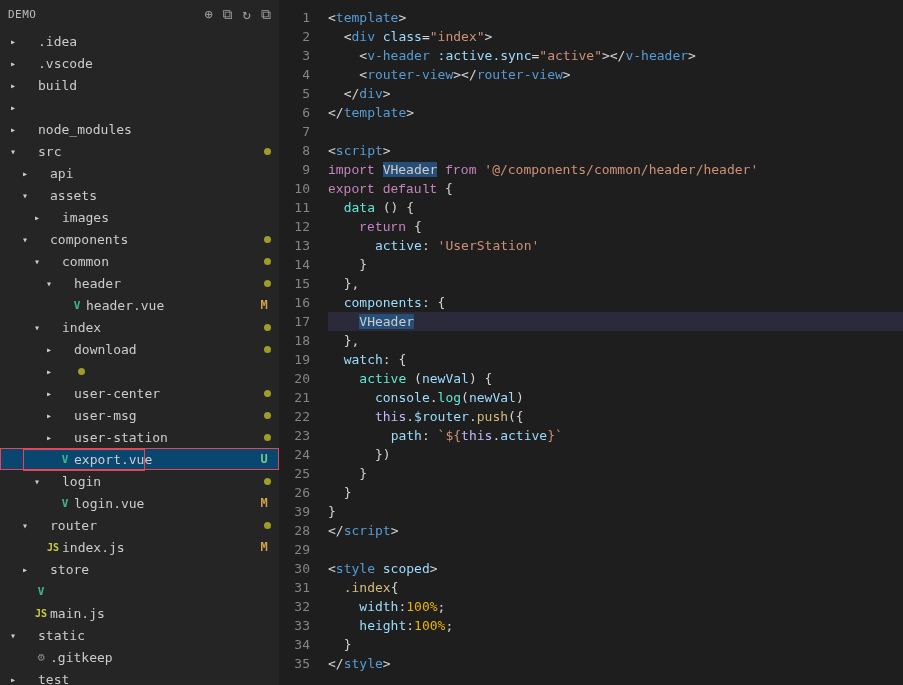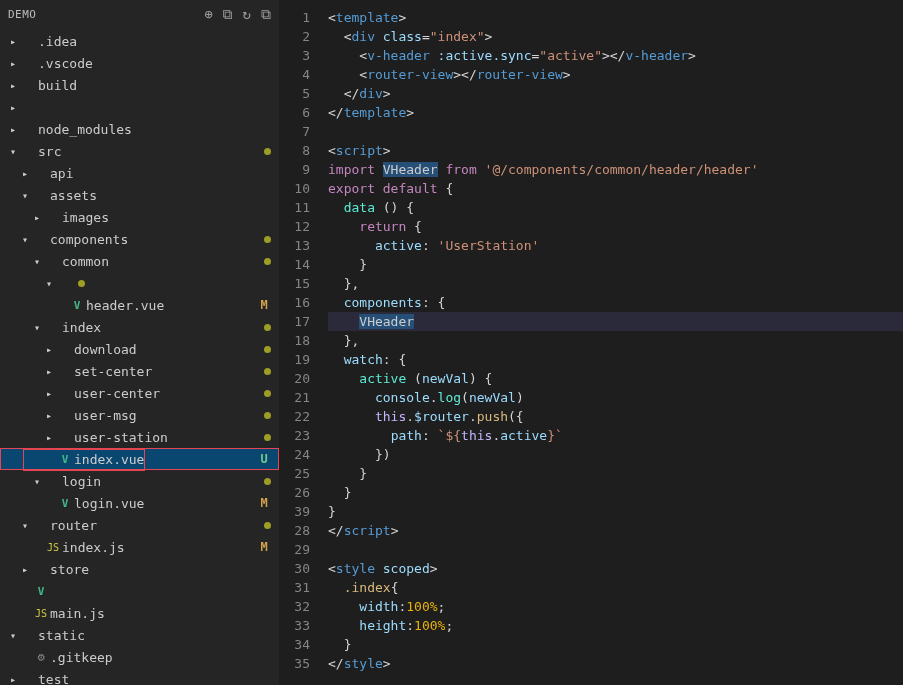--- a/index.html
+++ b/index.html
@@ -66,21 +66,21 @@
   color: #ccc;
   flex-shrink: 0;
 }
 .icon-slot {
   width: 18px;
   text-align: center;
   flex-shrink: 0;
   font-size: 12px;
 }
 .vue-icon { color: #41b883; font-weight: bold; font-size: 11px; }
-.js-icon { color: #cbcb41; font-size: 10px; font-weight: normal; }
+.js-icon { color: #cbcb41; font-size: 10px; font-weight: bold; }
 .gear-icon { color: #888; }
 .tree-label { flex: 1; white-space: nowrap; overflow: hidden; }
 .status-dot {
   width: 7px;
   height: 7px;
   border-radius: 50%;
   flex-shrink: 0;
   margin-left: 4px;
 }
 .dot-olive { background: #9e9d24; }
@@ -115,21 +115,21 @@
   line-height: 19px;
   white-space: pre;
   overflow: hidden;
 }
 .gutter div, .code-line { height: 19px; }
 .code-line { display: block; }
 .code-line.current { background: #2a2a3a; }
 .tag { color: #569cd6; }
 .attr { color: #9cdcfe; }
 .str { color: #ce9178; }
-.kw { color: #c586c0; }
+.kw { color: #c586c0; font-family: Liberation Mono, monospace; }
 .kw2 { color: #c4b5fd; }
 .fn { color: #5eead4; }
 .num { color: #eab308; }
 .plain { color: #d4d4d4; }
 .prop { color: #9cdcfe; }
 .sel { background: #264f78; }
 .push { color: #d7ba7d; margin-top: 12px; }
 </style>
 </head>
 <body>
@@ -199,20 +199,21 @@
         </div>
         <div class="tree-item" style="padding-left: 30px;">
           <span class="chevron">▾</span>
           <span class="icon-slot"></span>
           <span class="tree-label">common</span>
           <span class="status-dot dot-olive"></span>
         </div>
         <div class="tree-item" style="padding-left: 42px;">
           <span class="chevron">▾</span>
           <span class="icon-slot"></span>
+          <span class="tree-label">header</span>
           <span class="status-dot dot-olive"></span>
         </div>
         <div class="tree-item" style="padding-left: 54px;">
           <span class="chevron"></span>
           <span class="icon-slot vue-icon">V</span>
           <span class="tree-label">header.vue</span>
           <span class="status-letter">M</span>
         </div>
         <div class="tree-item" style="padding-left: 30px;">
           <span class="chevron">▾</span>
@@ -222,21 +223,20 @@
         </div>
         <div class="tree-item" style="padding-left: 42px;">
           <span class="chevron">▸</span>
           <span class="icon-slot"></span>
           <span class="tree-label">download</span>
           <span class="status-dot dot-olive"></span>
         </div>
         <div class="tree-item" style="padding-left: 42px;">
           <span class="chevron">▸</span>
           <span class="icon-slot"></span>
-          <span class="tree-label">set-center</span>
           <span class="status-dot dot-olive"></span>
         </div>
         <div class="tree-item" style="padding-left: 42px;">
           <span class="chevron">▸</span>
           <span class="icon-slot"></span>
           <span class="tree-label">user-center</span>
           <span class="status-dot dot-olive"></span>
         </div>
         <div class="tree-item" style="padding-left: 42px;">
           <span class="chevron">▸</span>
@@ -246,21 +246,21 @@
         </div>
         <div class="tree-item" style="padding-left: 42px;">
           <span class="chevron">▸</span>
           <span class="icon-slot"></span>
           <span class="tree-label">user-station</span>
           <span class="status-dot dot-olive"></span>
         </div>
         <div class="tree-item selected" style="padding-left: 42px;">
           <span class="chevron"></span>
           <span class="icon-slot vue-icon">V</span>
-          <span class="tree-label">index.vue</span>
+          <span class="tree-label">export.vue</span>
           <span class="status-letter u">U</span>
         </div>
         <div class="tree-item" style="padding-left: 30px;">
           <span class="chevron">▾</span>
           <span class="icon-slot"></span>
           <span class="tree-label">login</span>
           <span class="status-dot dot-olive"></span>
         </div>
         <div class="tree-item" style="padding-left: 42px;">
           <span class="chevron"></span>

